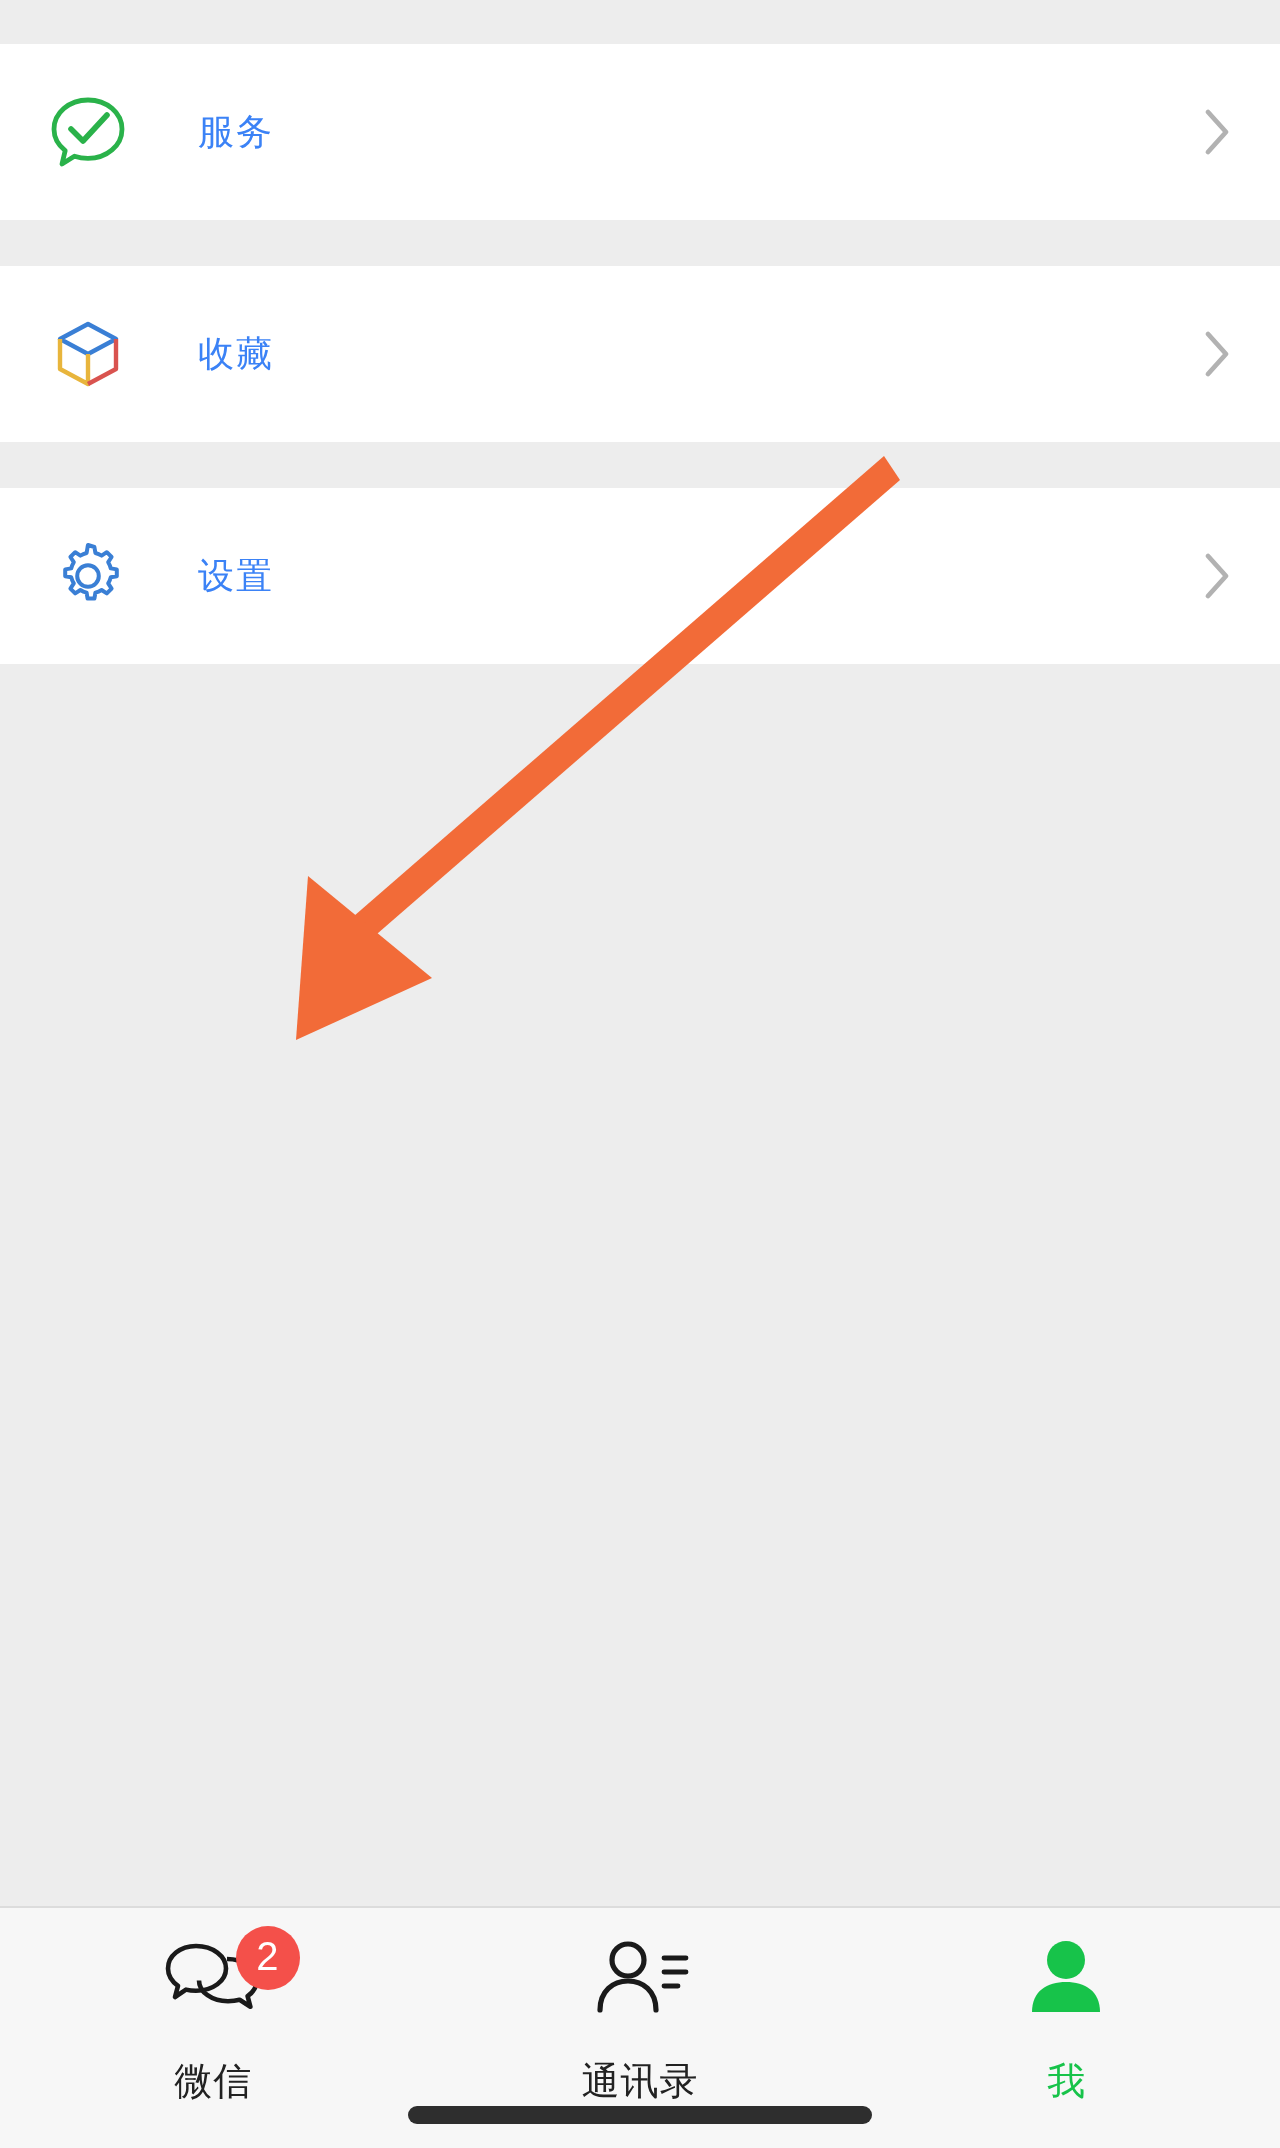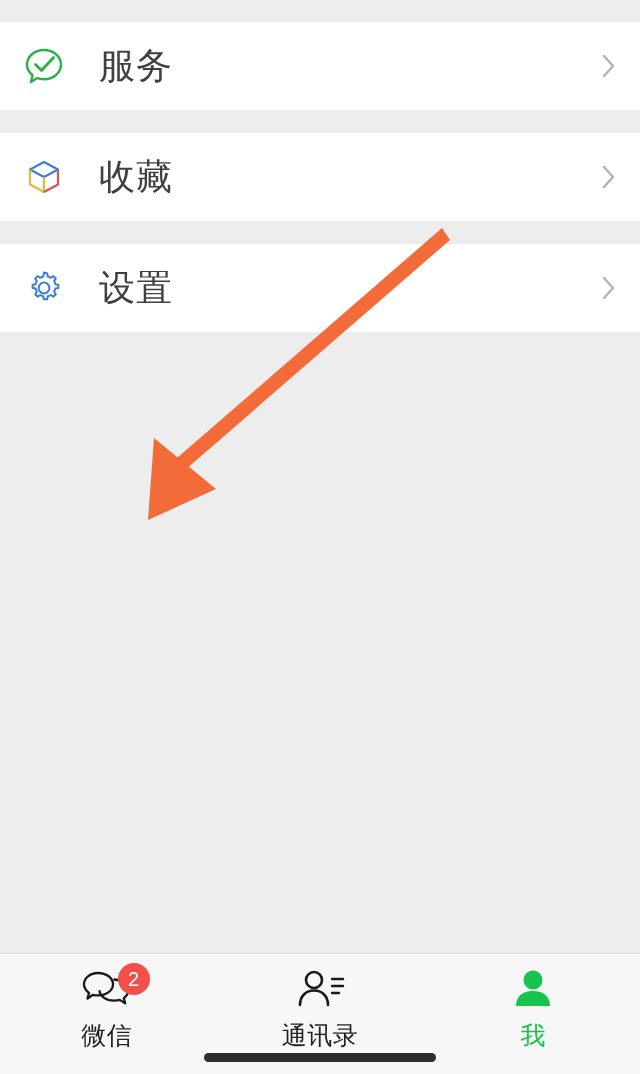--- a/index.html
+++ b/index.html
@@ -50,22 +50,22 @@
     width:44px; height:44px;
     flex:0 0 44px;
     display:flex;
     align-items:center;
     justify-content:center;
   }
   .row-icon svg { display:block; }
 
   .row-label {
     margin-left:33px;
-    font-size:36px;
-    color:#404040;
+    font-size:18px;
+    color:#3b82f6;
     letter-spacing:1px;
     line-height:1;
   }
 
   .chevron {
     margin-left:auto;
     width:22px; height:36px;
     display:flex; align-items:center; justify-content:flex-end;
   }
 
@@ -91,22 +91,22 @@
     position:relative;
   }
   .tab-icon {
     height:48px;
     display:flex;
     align-items:center;
     justify-content:center;
     position:relative;
   }
   .tab-label {
-    margin-top:5px;
-    font-size:25px;
+    margin-top:14px;
+    font-size:19px;
     color:#222222;
     letter-spacing:0.5px;
   }
   .tab-label.active { color:#17c34a; }
 
   .badge {
     position:absolute;
     top:-3px; right:-17px;
     min-width:32px; height:32px;
     border-radius:16px;

